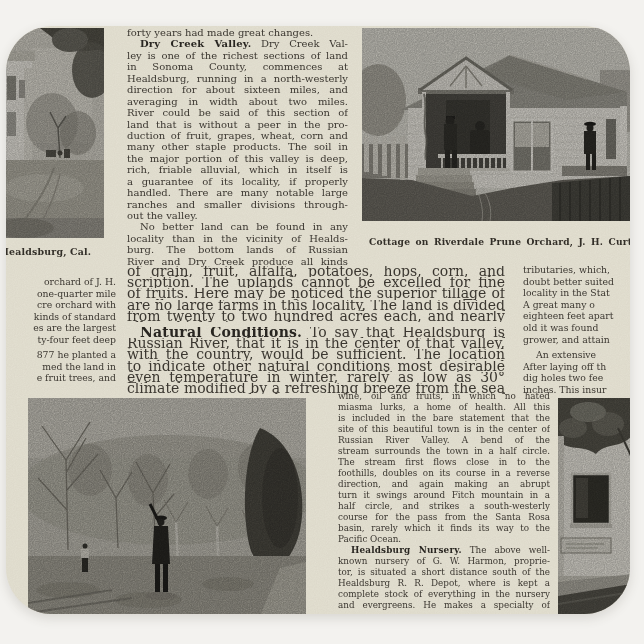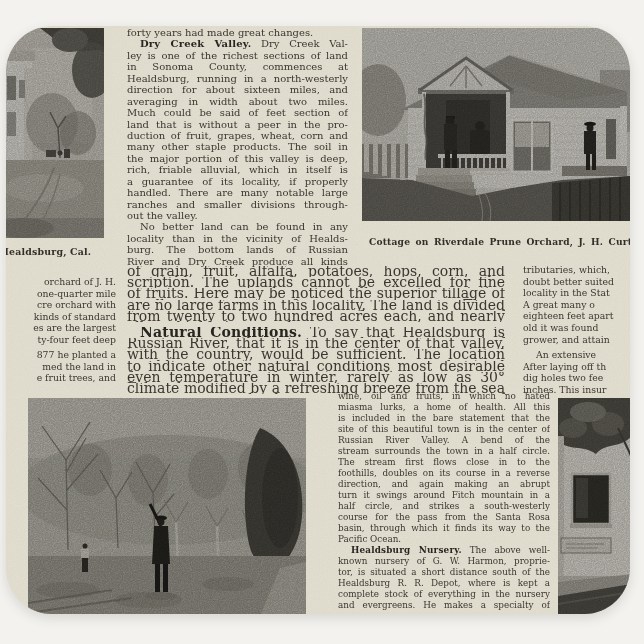--- a/index.html
+++ b/index.html
@@ -182,21 +182,21 @@
       <div class="caption capB">Cottage on Riverdale Prune Orchard, J. H. Curtis, He</div>
 
       <div class="textblock" data-block="col-top-middle">
           <div class="tl rag">forty years had made great changes.</div>
           <div class="tl ind"><b>Dry Creek Valley.</b> Dry Creek Val-</div>
           <div class="tl">ley is one of the richest sections of land</div>
           <div class="tl">in Sonoma County, commences at</div>
           <div class="tl">Healdsburg, running in a north-westerly</div>
           <div class="tl">direction for about sixteen miles, and</div>
           <div class="tl">averaging in width about two miles.</div>
-          <div class="tl">Much could be said of feet section of</div>
+          <div class="tl">River could be said of this section of</div>
           <div class="tl">land that is without a peer in the pro-</div>
           <div class="tl">duction of fruit, grapes, wheat, corn and</div>
           <div class="tl">many other staple products. The soil in</div>
           <div class="tl">the major portion of this valley is deep,</div>
           <div class="tl">rich, friable alluvial, which in itself is</div>
           <div class="tl">a guarantee of its locality, if properly</div>
           <div class="tl">handled. There are many notable large</div>
           <div class="tl">ranches and smaller divisions through-</div>
           <div class="tl rag">out the valley.</div>
           <div class="tl ind">No better land can be found in any</div>
@@ -223,21 +223,21 @@
           <div class="tl">is included in the bare statement that the</div>
           <div class="tl">site of this beautiful town is in the center of</div>
           <div class="tl">Russian River Valley. A bend of the</div>
           <div class="tl">stream surrounds the town in a half circle.</div>
           <div class="tl">The stream first flows close in to the</div>
           <div class="tl">foothills, doubles on its course in a reverse</div>
           <div class="tl">direction, and again making an abrupt</div>
           <div class="tl">turn it swings around Fitch mountain in a</div>
           <div class="tl">half circle, and strikes a south-westerly</div>
           <div class="tl">course for the pass from the Santa Rosa</div>
-          <div class="tl">basin, through which it finds its way to the</div>
+          <div class="tl">basin, rarely which it finds its way to the</div>
           <div class="tl rag">Pacific Ocean.</div>
           <div class="tl ind"><b>Healdsburg Nursery.</b> The above well-</div>
           <div class="tl">known nursery of G. W. Harmon, proprie-</div>
           <div class="tl">tor, is situated a short distance south of the</div>
           <div class="tl">Healdsburg R. R. Depot, where is kept a</div>
           <div class="tl">complete stock of everything in the nursery</div>
           <div class="tl">and evergreens. He makes a specialty of</div>
         </div>
       <div class="textblock al-right" data-block="col-left-strip">
           <div class="tl">orchard of J. H.</div>

